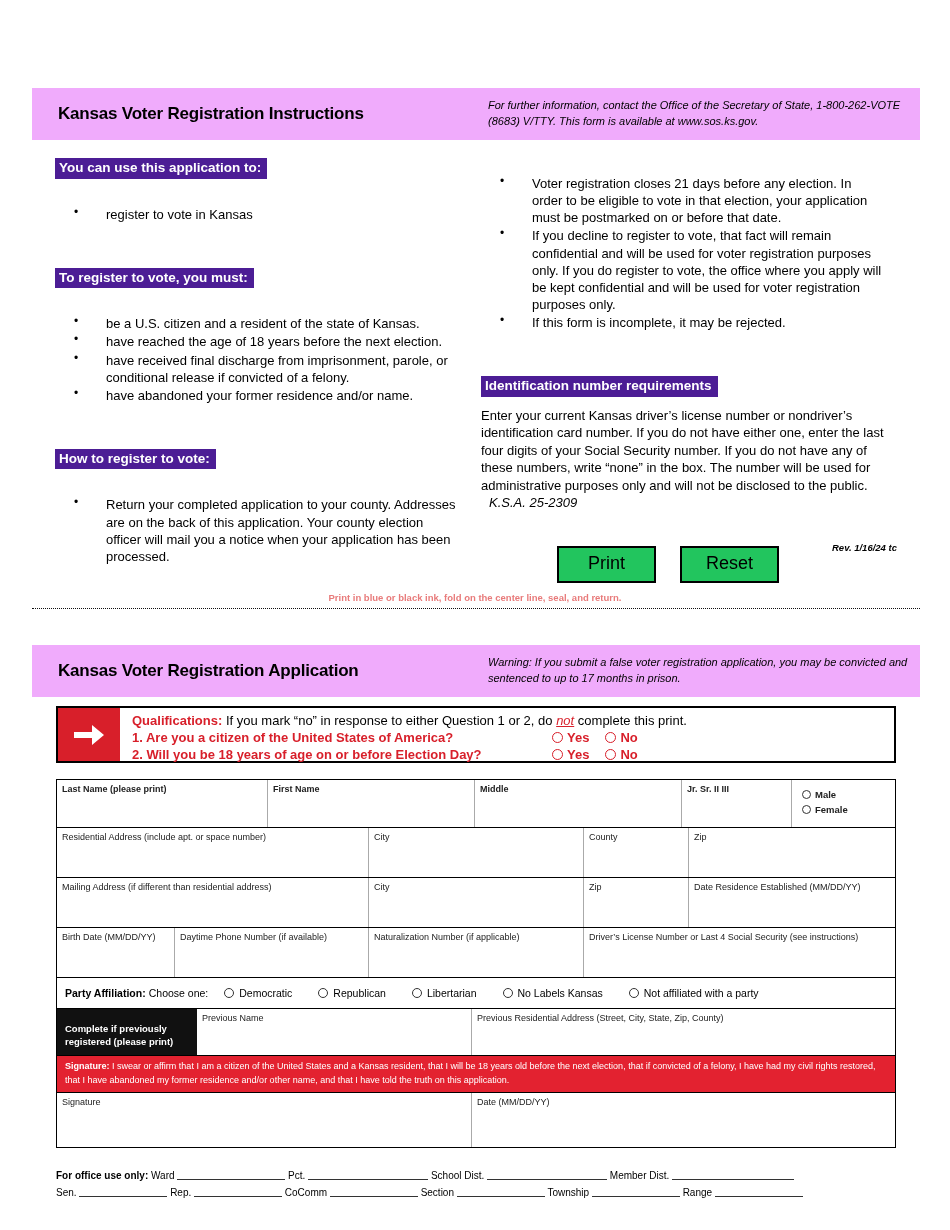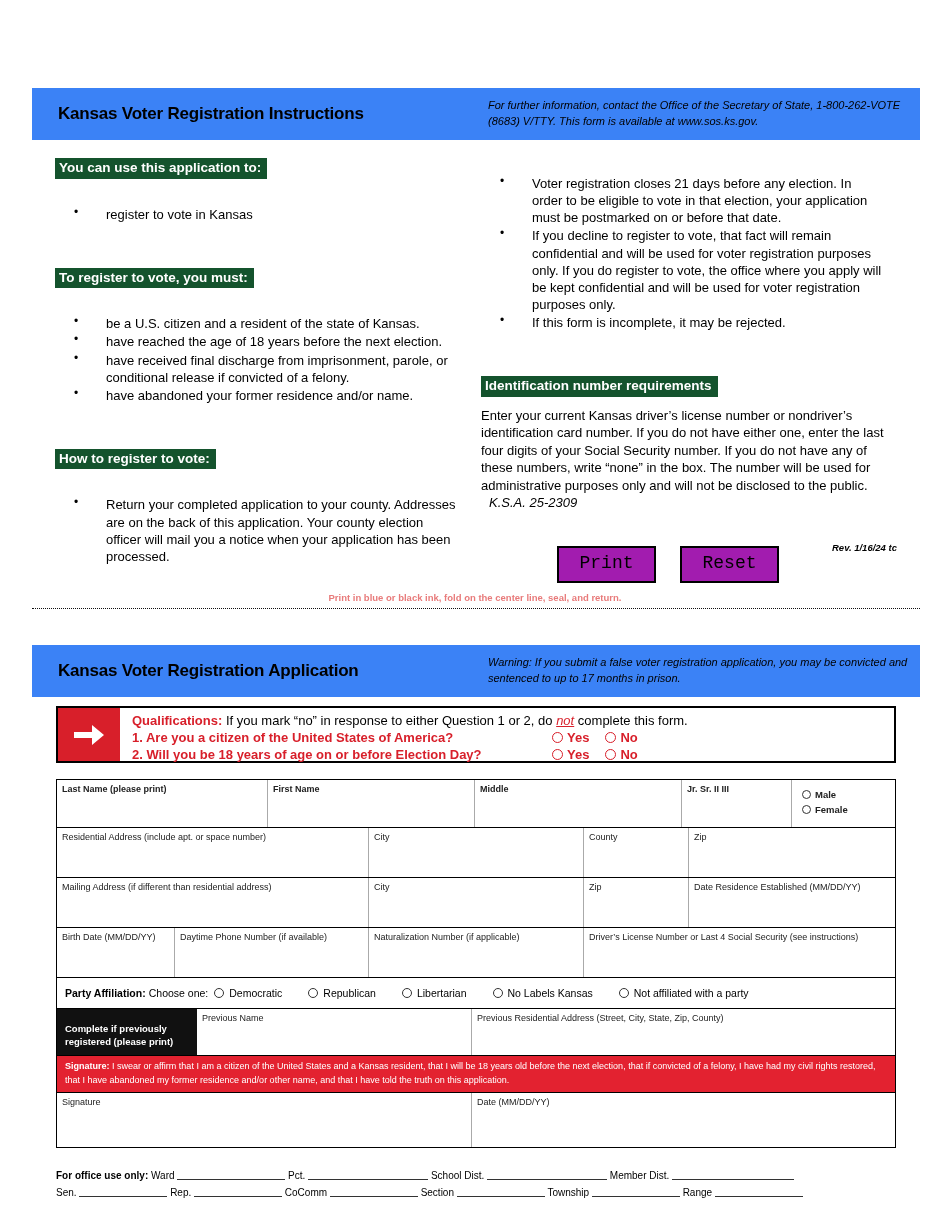--- a/index.html
+++ b/index.html
@@ -19,21 +19,21 @@
     position: relative;
     width: 950px;
     height: 1230px;
   }
 
   
   .grey-bar {
     position: absolute;
     left: 32px;
     width: 888px;
-    background: #3b82f6;
+    background: #f0abfc;
     display: flex;
     align-items: center;
     box-sizing: border-box;
   }
   .grey-bar .bar-title {
     font-size: 17px;
     font-weight: bold;
     letter-spacing: -0.2px;
     padding-left: 26px;
     white-space: nowrap;
@@ -46,21 +46,21 @@
     width: 420px;
     padding-right: 12px;
   }
 
   #instr-bar { top: 88px; height: 52px; }
   #app-bar   { top: 645px; height: 52px; }
 
   
   .red-tag {
     display: inline-block;
-    background: #14532d;
+    background: #4c1d95;
     color: #fff;
     font-size: 13.5px;
     font-weight: bold;
     padding: 2px 6px 3px 4px;
     line-height: 1.15;
     white-space: nowrap;
   }
 
   
   .col {
@@ -96,23 +96,23 @@
   .para {
     font-size: 13px;
     line-height: 1.34;
     margin: 0;
   }
   .ital { font-style: italic; margin-left: 8px; }
 
   
   .btn {
     position: absolute;
-    background: #a21caf;
+    background: #22c55e;
     border: 2px solid #000;
-    font-family: Liberation Mono, monospace;
+    font-family: Liberation Sans, sans-serif;
     font-size: 18px;
     text-align: center;
     line-height: 31px;
     height: 33px;
     cursor: pointer;
     color: #000;
   }
   #btn-print { left: 557px; top: 546px; width: 95px; }
   #btn-reset { left: 680px; top: 546px; width: 95px; }
 
@@ -241,21 +241,21 @@
   #party-row {
     display: flex;
     align-items: center;
     height: 31px;
     border-bottom: 1.6px solid #000;
     padding-left: 8px;
     font-size: 10.5px;
     box-sizing: border-box;
   }
   #party-row .plabel { font-weight: bold; margin-right: 3px; }
-  #party-row .pchoose { margin-right: 6px; }
+  #party-row .pchoose { margin-right: 16px; }
   .party-opt {
     margin-right: 26px;
     white-space: nowrap;
     font-size: 10.5px;
   }
   .party-opt:last-child { margin-right: 0; }
   .radio-party {
     display: inline-block;
     width: 10px;
     height: 10px;
@@ -385,21 +385,21 @@
     <div class="bar-note">Warning: If you submit a false voter registration application, you may be convicted and sentenced to up to 17 months in prison.</div>
   </div>
 
   <div id="qual-wrap">
     <div id="qual-arrow-box">
       <svg width="34" height="26" viewBox="0 0 34 26" aria-hidden="true">
         <path d="M2 10 h18 v-7 l12 10 -12 10 v-7 h-18 z" fill="#ffffff"></path>
       </svg>
     </div>
     <div id="qual-body">
-      <div class="qual-line"><span>Qualifications:</span><span class="reg"> If you mark “no” in response to either Question 1 or 2, do </span><span class="reg-ital">not</span><span class="reg"> complete this form.</span></div>
+      <div class="qual-line"><span>Qualifications:</span><span class="reg"> If you mark “no” in response to either Question 1 or 2, do </span><span class="reg-ital">not</span><span class="reg"> complete this print.</span></div>
 
       <div class="qual-line">
         <span class="qual-q">1. Are you a citizen of the United States of America?</span><span class="radio-red"></span><span>Yes</span><span class="ynsp"></span><span class="radio-red"></span><span>No</span>
       </div>
 
       <div class="qual-line">
         <span class="qual-q">2. Will you be 18 years of age on or before Election Day?</span><span class="radio-red"></span><span>Yes</span><span class="ynsp"></span><span class="radio-red"></span><span>No</span>
       </div>
     </div>
   </div>

